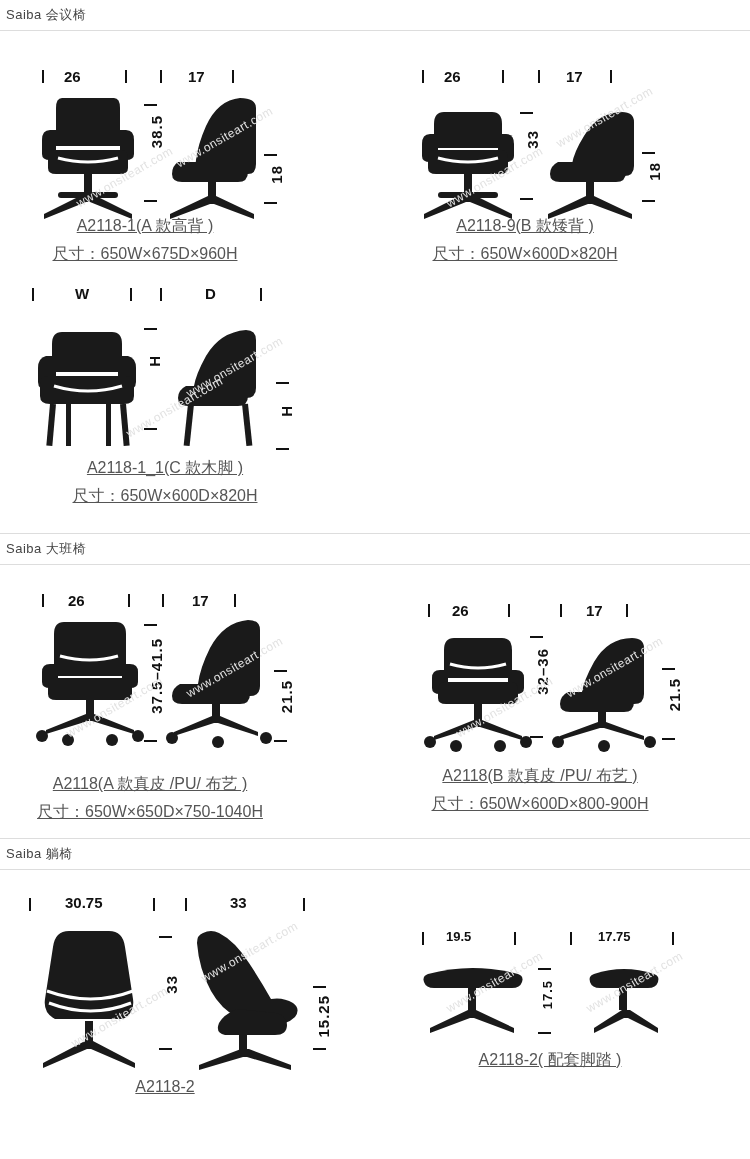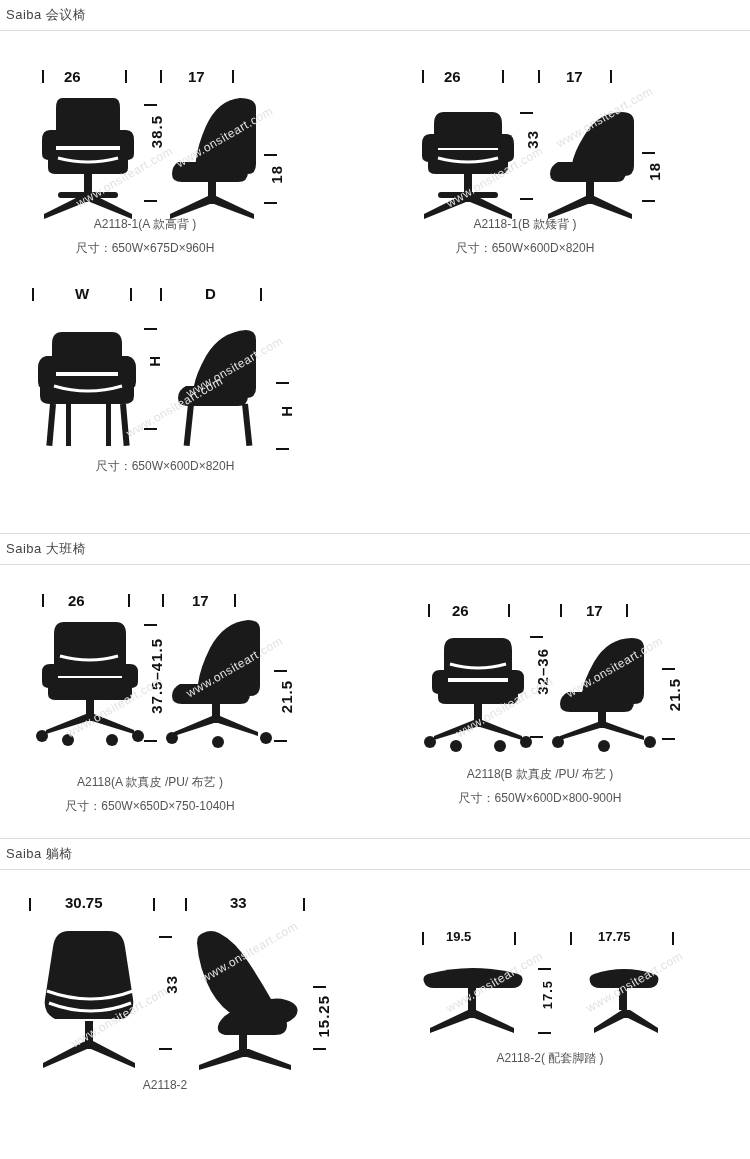--- a/index.html
+++ b/index.html
@@ -24,22 +24,23 @@
   .hr {
     height: 1px;
     background: #dddddd;
     width: 100%;
   }
   .item {
     position: absolute;
   }
   .caption {
     text-align: center;
-    font-size: 12px;
+    font-size: 16px;
     color: #555555;
+    text-decoration: underline;
   }
   .caption .code { display: block; margin-bottom: 7px; }
   .caption .dims { display: block; color: #555555; }
   .dim-num {
     font-weight: bold;
     font-size: 15px;
     color: #111111;
   }
   .dim-num.small { font-size: 13px; }
   .vert {
@@ -149,21 +150,21 @@
     </svg>
 
     <div class="vert" style="position:absolute;left:124px;top:100px;">33</div>
     <div class="tick h" style="left:120px;top:82px;"></div>
     <div class="tick h" style="left:120px;top:168px;"></div>
     <div class="vert" style="position:absolute;left:246px;top:132px;">18</div>
     <div class="tick h" style="left:242px;top:122px;"></div>
     <div class="tick h" style="left:242px;top:170px;"></div>
 
     <div class="caption" style="position:absolute;left:0;top:186px;width:250px;">
-      <span class="code">A2118-1(B 款矮背 )</span>
+      <span class="code">A2118-9(B 款矮背 )</span>
       <span class="dims">尺寸：650W×600D×820H</span>
     </div>
     <div class="wm" style="left:40px;top:140px;">www.onsiteart.com</div>
     <div class="wm" style="left:150px;top:80px;">www.onsiteart.com</div>
   </div>
 
   <div class="item" style="left:20px;top:280px;width:300px;height:230px;">
     <div class="tick v" style="left:12px;top:8px;"></div>
     <div class="tick v" style="left:110px;top:8px;"></div>
     <div class="dim-num" style="position:absolute;left:55px;top:5px;">W</div>
@@ -191,20 +192,21 @@
     </svg>
 
     <div class="vert" style="position:absolute;left:126px;top:75px;">H</div>
     <div class="tick h" style="left:124px;top:48px;"></div>
     <div class="tick h" style="left:124px;top:148px;"></div>
     <div class="vert" style="position:absolute;left:258px;top:125px;">H</div>
     <div class="tick h" style="left:256px;top:102px;"></div>
     <div class="tick h" style="left:256px;top:168px;"></div>
 
     <div class="caption" style="position:absolute;left:20px;top:178px;width:250px;">
+      <span class="code">A2118-1_1(C 款木脚 )</span>
       <span class="dims">尺寸：650W×600D×820H</span>
     </div>
     <div class="wm" style="left:100px;top:120px;">www.onsiteart.com</div>
     <div class="wm" style="left:160px;top:80px;">www.onsiteart.com</div>
   </div>
 
   <div class="item" style="left:0;top:533px;width:750px;">
     <div class="hr"></div>
     <div class="section-title">Saiba 大班椅</div>
     <div class="hr"></div>

